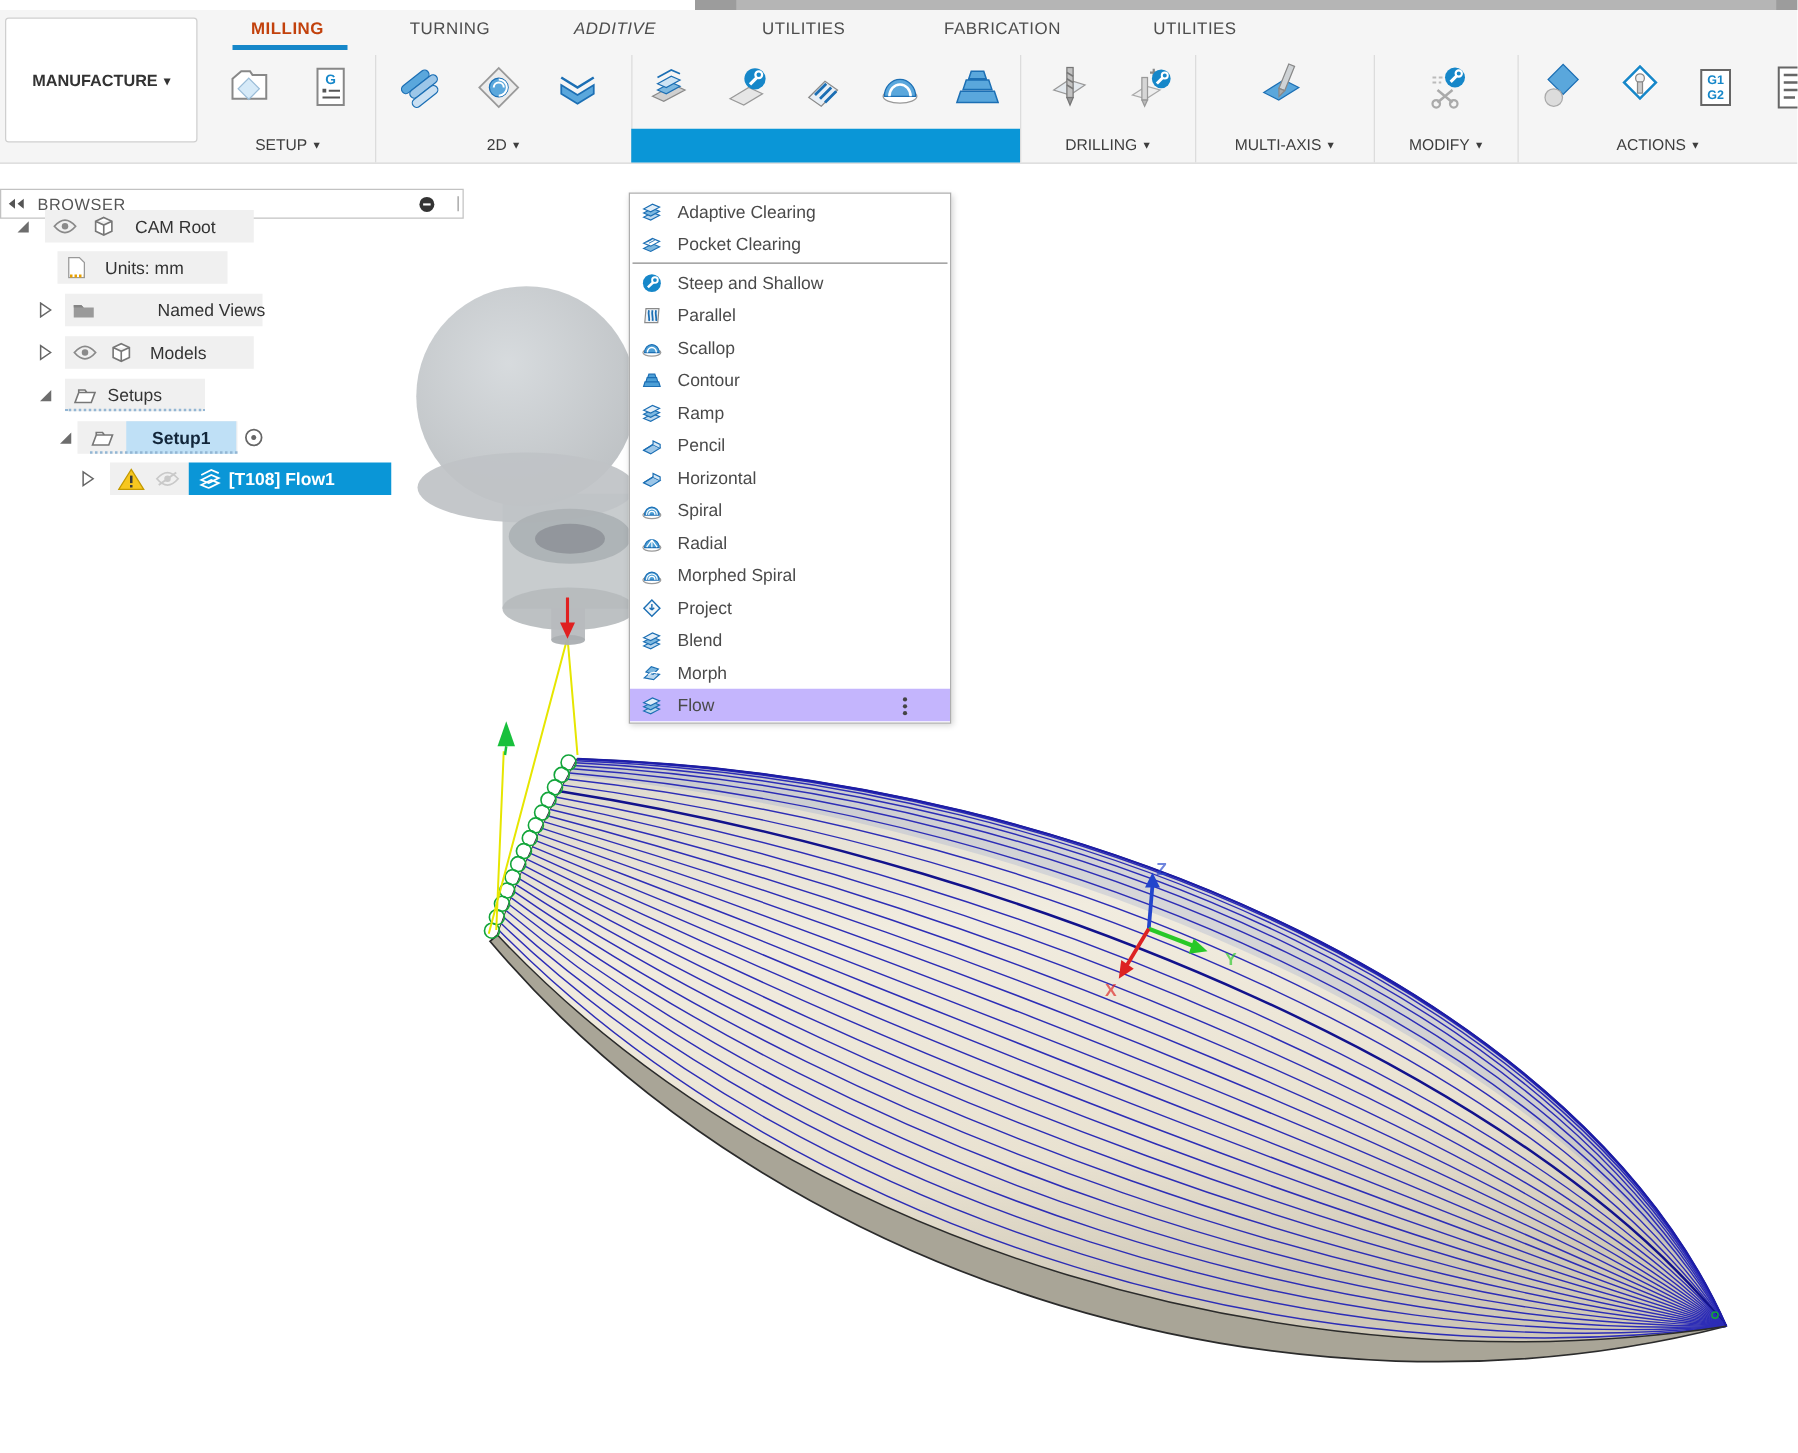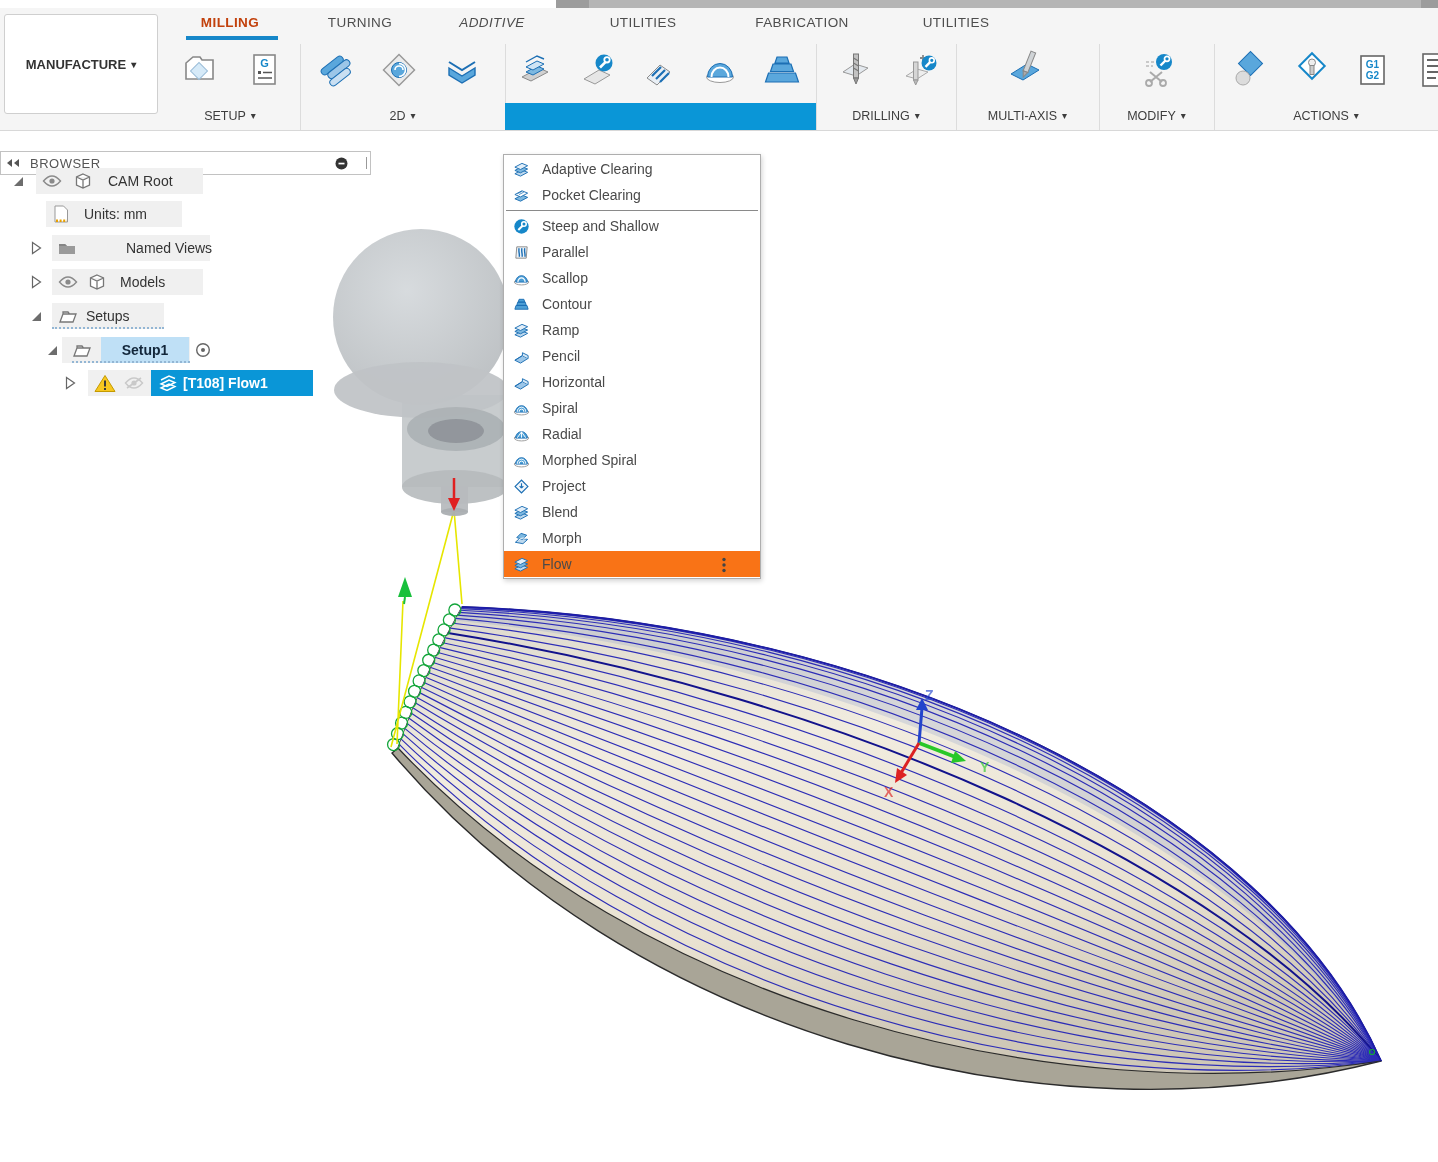--- a/index.html
+++ b/index.html
@@ -39,21 +39,21 @@
   #setup1-box{position:absolute;left:101px;top:0;width:88px;height:26px;background:#bfe0f6;
           text-align:center;font-weight:bold;color:#12263a;line-height:26px;}
   #flow1-box{position:absolute;left:151px;top:0;width:162px;height:26px;background:#0a96d7;
           color:#fff;font-weight:bold;display:flex;align-items:center;}
   
   #menu3d{position:absolute;left:503px;top:130px;width:256px;background:#fff;
           border:1px solid #aeaeae;box-shadow:1px 2px 5px rgba(0,0,0,.18);z-index:20;padding:1px 0;margin-top:24px;}
   .mitem{height:26px;display:flex;align-items:center;padding-left:9px;font-size:14px;
          color:#4a4a4a;cursor:pointer;position:relative;}
   .mitem svg{width:17px;height:17px;margin-right:12px;flex:none;}
-  .mitem.hl{background:#f97316;}
+  .mitem.hl{background:#c4b5fd;}
   .msep{height:1px;background:#8a8a8a;margin:2px 2px;}
   .mdots{position:absolute;right:10px;top:6px;}
   
   #viewport{position:absolute;left:0;top:0;z-index:1;}
 </style>
 </head>
 <body>
 
 <svg width="0" height="0" style="position:absolute" aria-hidden="true">
 <defs>

